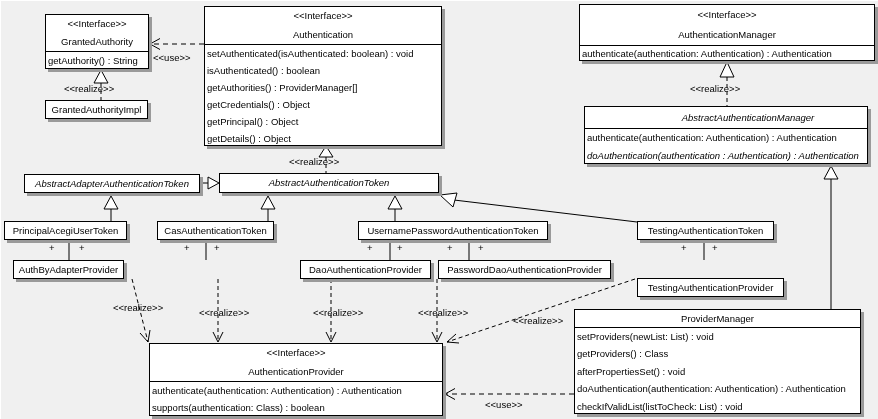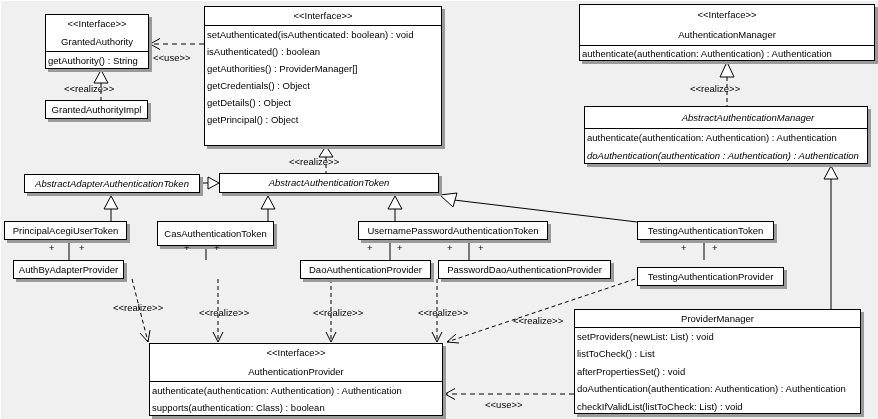--- a/index.html
+++ b/index.html
@@ -134,28 +134,29 @@
     </div>
   </div>
 
   <div class="uml-class single" style="left:44px;top:99px;width:103px;height:19px;">
     <span class="cname">GrantedAuthorityImpl</span>
   </div>
 
   <div class="uml-class auth" style="left:203px;top:5px;width:238px;height:140px;">
     <div class="cls-head">
       <div class="stereo">&lt;&lt;Interface&gt;&gt;</div>
+      <div class="cname" style="line-height:19px;">Authentication</div>
     </div>
     <div class="methods">
       <div class="m">setAuthenticated(isAuthenticated: boolean) : void</div>
       <div class="m">isAuthenticated() : boolean</div>
       <div class="m">getAuthorities() : ProviderManager[]</div>
       <div class="m">getCredentials() : Object</div>
+      <div class="m">getPrincipal() : Object</div>
       <div class="m">getDetails() : Object</div>
-      <div class="m">getPrincipal() : Object</div>
     </div>
   </div>
 
   <div class="uml-class am" style="left:578px;top:3px;width:296px;height:57px;">
     <div class="cls-head am-head">
       <div class="stereo">&lt;&lt;Interface&gt;&gt;</div>
       <div class="cname">AuthenticationManager</div>
     </div>
     <div class="methods">
       <div class="m">authenticate(authentication: Authentication) : Authentication</div>
@@ -177,21 +178,21 @@
   </div>
 
   <div class="uml-class single" style="left:218px;top:172px;width:220px;height:20px;justify-content:center;">
     <span class="cname it">AbstractAuthenticationToken</span>
   </div>
 
   <div class="uml-class single" style="left:3px;top:220px;width:123px;height:19px;">
     <span class="cname">PrincipalAcegiUserToken</span>
   </div>
 
-  <div class="uml-class single" style="left:156px;top:220px;width:117px;height:25px;">
+  <div class="uml-class single" style="left:156px;top:220px;width:117px;height:19px;">
     <span class="cname">CasAuthenticationToken</span>
   </div>
 
   <div class="uml-class single" style="left:357px;top:220px;width:190px;height:19px;">
     <span class="cname">UsernamePasswordAuthenticationToken</span>
   </div>
 
   <div class="uml-class single" style="left:12px;top:259px;width:111px;height:19px;">
     <span class="cname">AuthByAdapterProvider</span>
   </div>
@@ -202,42 +203,42 @@
 
 
   <div class="uml-class single" style="left:299px;top:259px;width:131px;height:19px;">
     <span class="cname">DaoAuthenticationProvider</span>
   </div>
 
   <div class="uml-class single" style="left:437px;top:259px;width:173px;height:19px;">
     <span class="cname">PasswordDaoAuthenticationProvider</span>
   </div>
 
-  <div class="uml-class single" style="left:636px;top:266px;width:147px;height:19px;">
+  <div class="uml-class single" style="left:636px;top:277px;width:147px;height:19px;">
     <span class="cname">TestingAuthenticationProvider</span>
   </div>
 
   <div class="uml-class ap" style="left:148px;top:342px;width:294px;height:73px;">
     <div class="cls-head">
       <div class="stereo">&lt;&lt;Interface&gt;&gt;</div>
       <div class="cname" style="line-height:19px;">AuthenticationProvider</div>
     </div>
     <div class="methods">
       <div class="m">authenticate(authentication: Authentication) : Authentication</div>
       <div class="m">supports(authentication: Class) : boolean</div>
     </div>
   </div>
 
   <div class="uml-class pm" style="left:573px;top:308px;width:287px;height:105px;">
     <div class="cls-head">
       <div class="cname">ProviderManager</div>
     </div>
     <div class="methods">
       <div class="m">setProviders(newList: List) : void</div>
-      <div class="m">listToCheck() : List</div>
+      <div class="m">getProviders() : Class</div>
       <div class="m">afterPropertiesSet() : void</div>
       <div class="m">doAuthentication(authentication: Authentication) : Authentication</div>
       <div class="m">checkIfValidList(listToCheck: List) : void</div>
     </div>
   </div>
 
   <div class="lbl" style="left:152px;top:51px;">&lt;&lt;use&gt;&gt;</div>
   <div class="lbl" style="left:63px;top:82px;">&lt;&lt;realize&gt;&gt;</div>
   <div class="lbl" style="left:288px;top:155px;">&lt;&lt;realize&gt;&gt;</div>
   <div class="lbl" style="left:689px;top:82px;">&lt;&lt;realize&gt;&gt;</div>

